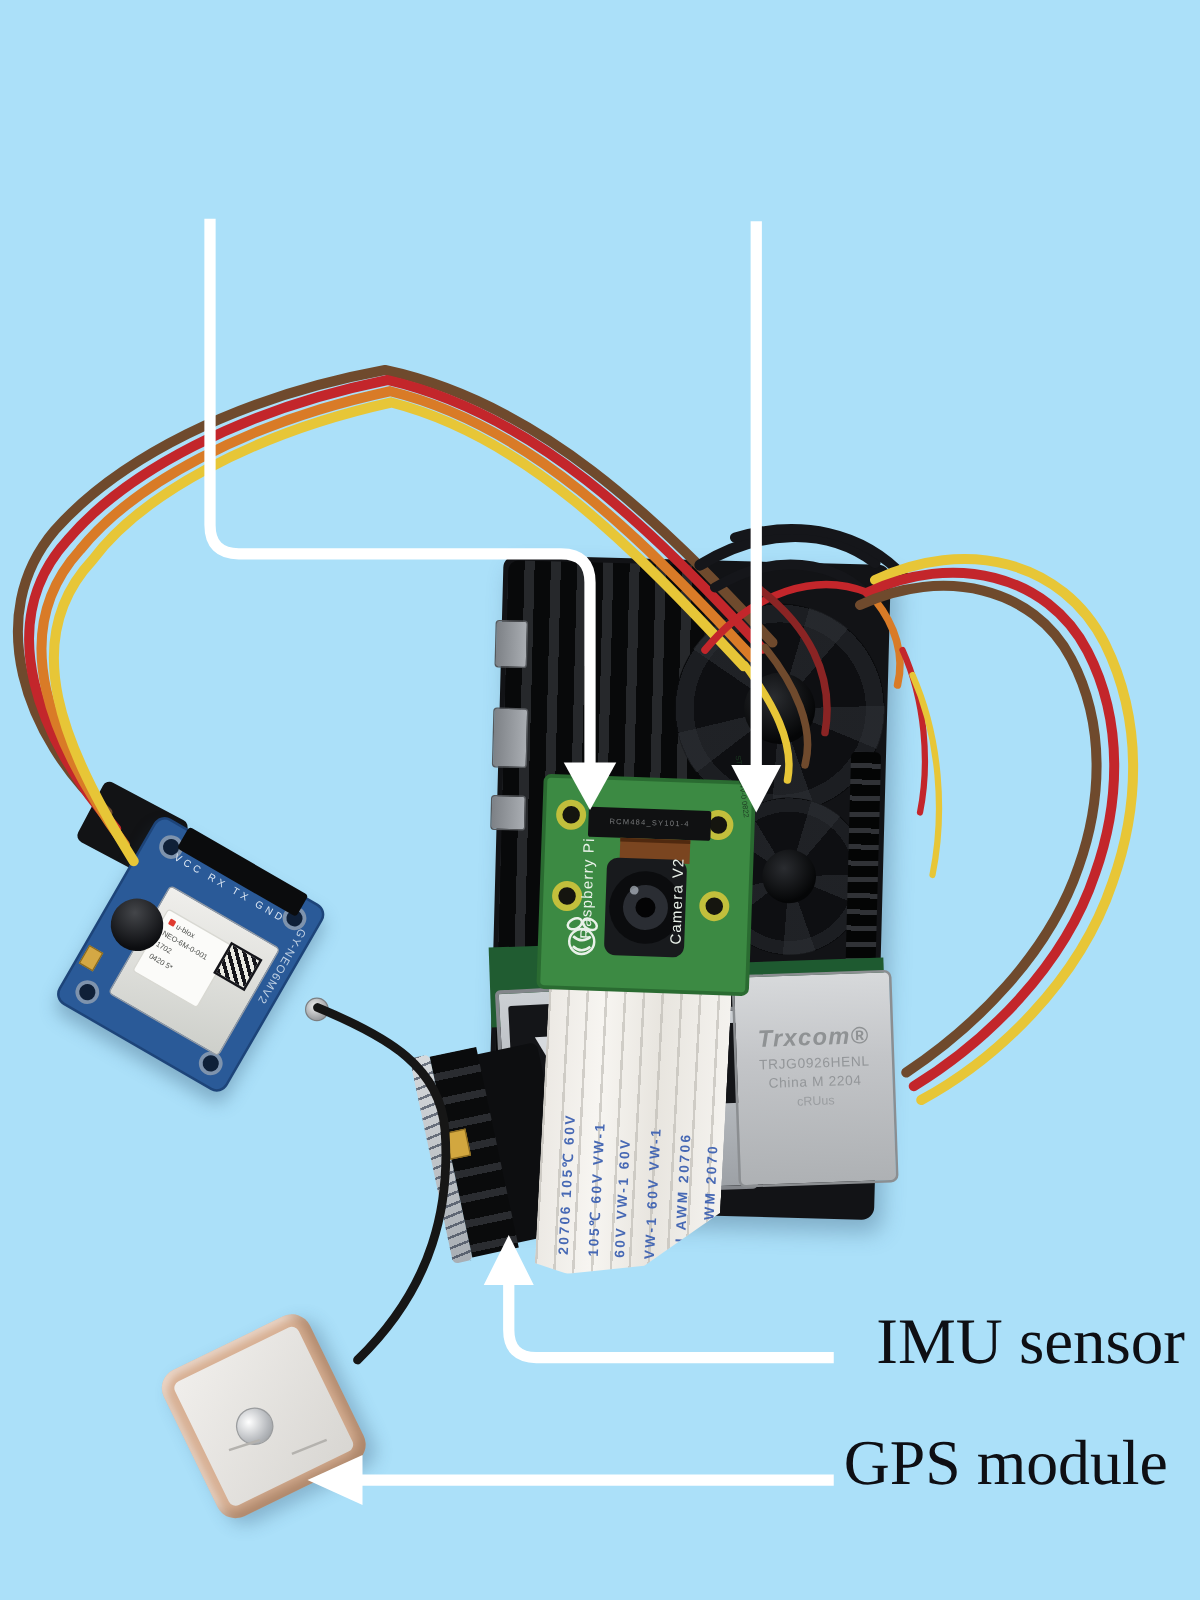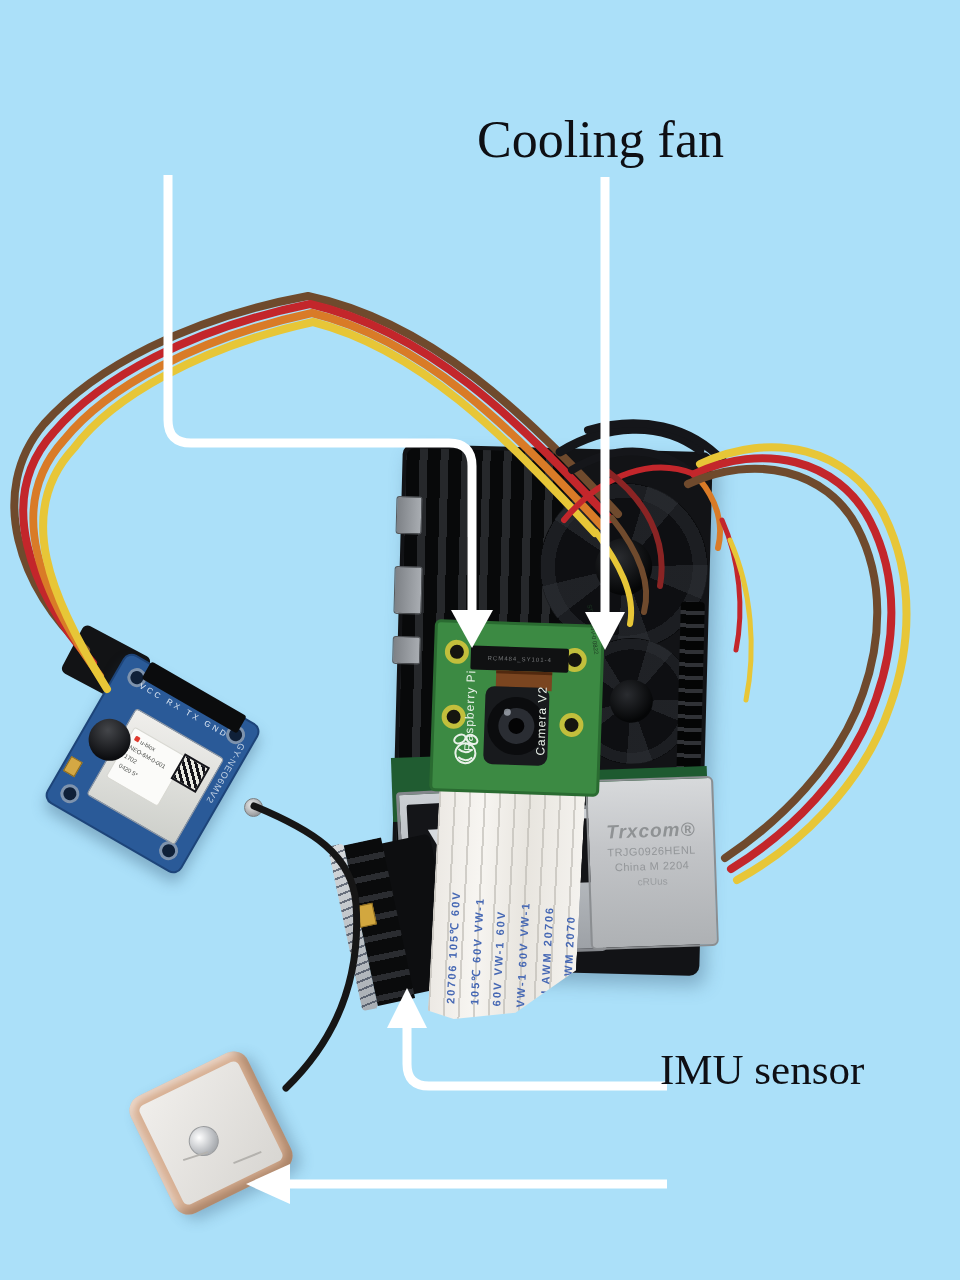--- a/index.html
+++ b/index.html
@@ -5,21 +5,21 @@
   html,body{margin:0;padding:0;background:#888;}
   .stage{position:relative;width:960px;height:1280px;background:#abe0f9;overflow:hidden;
          font-family:"Liberation Sans",sans-serif;}
   .abs{position:absolute;}
 
   
   .callout{position:absolute;font-family:"Liberation Serif",serif;color:#0e0f14;
            font-size:52px;line-height:1;white-space:nowrap;}
   .lbl-picam{left:30px;top:104px;}
   .lbl-fan{left:477px;top:114px;}
-  .lbl-imu{left:660px;top:1048px;font-size:43px;}
+  .lbl-imu{left:701px;top:1048px;font-size:52px;}
   .lbl-gps{left:675px;top:1146px;font-size:51px;}
 
   
   .pi-case{left:396px;top:448px;width:310px;height:524px;background:#121316;border-radius:10px;
            transform:rotate(1.5deg);box-shadow:6px 10px 18px rgba(50,80,110,.35);}
   .fins{position:absolute;left:4px;top:4px;width:158px;height:514px;border-radius:8px;
         background:repeating-linear-gradient(90deg,#08090a 0 13px,#26282b 13px 21px);}
   .fan{position:absolute;border-radius:50%;
        background:radial-gradient(circle at 50% 50%,#060708 0 16%,#0e0f12 16% 58%,#1c1e22 58% 70%,#0a0b0d 70%);}
   .fan::before{content:"";position:absolute;inset:0;border-radius:50%;
@@ -279,15 +279,15 @@
       <path d="M 667 1184 L 288 1184"></path>
     </g>
     <g fill="#ffffff" stroke="none">
       <polygon points="451,610 493,610 472,648"></polygon>
       <polygon points="585,612 625,612 605,650"></polygon>
       <polygon points="387,1028 427,1028 407,988"></polygon>
       <polygon points="290,1164 290,1204 246,1184"></polygon>
     </g>
   </svg>
 
-  <div class="callout lbl-fan">Cooling fan</div>
   <div class="callout lbl-imu">IMU sensor</div>
+  <div class="callout lbl-gps">GPS module</div>
 </div>
 
 </body></html>

